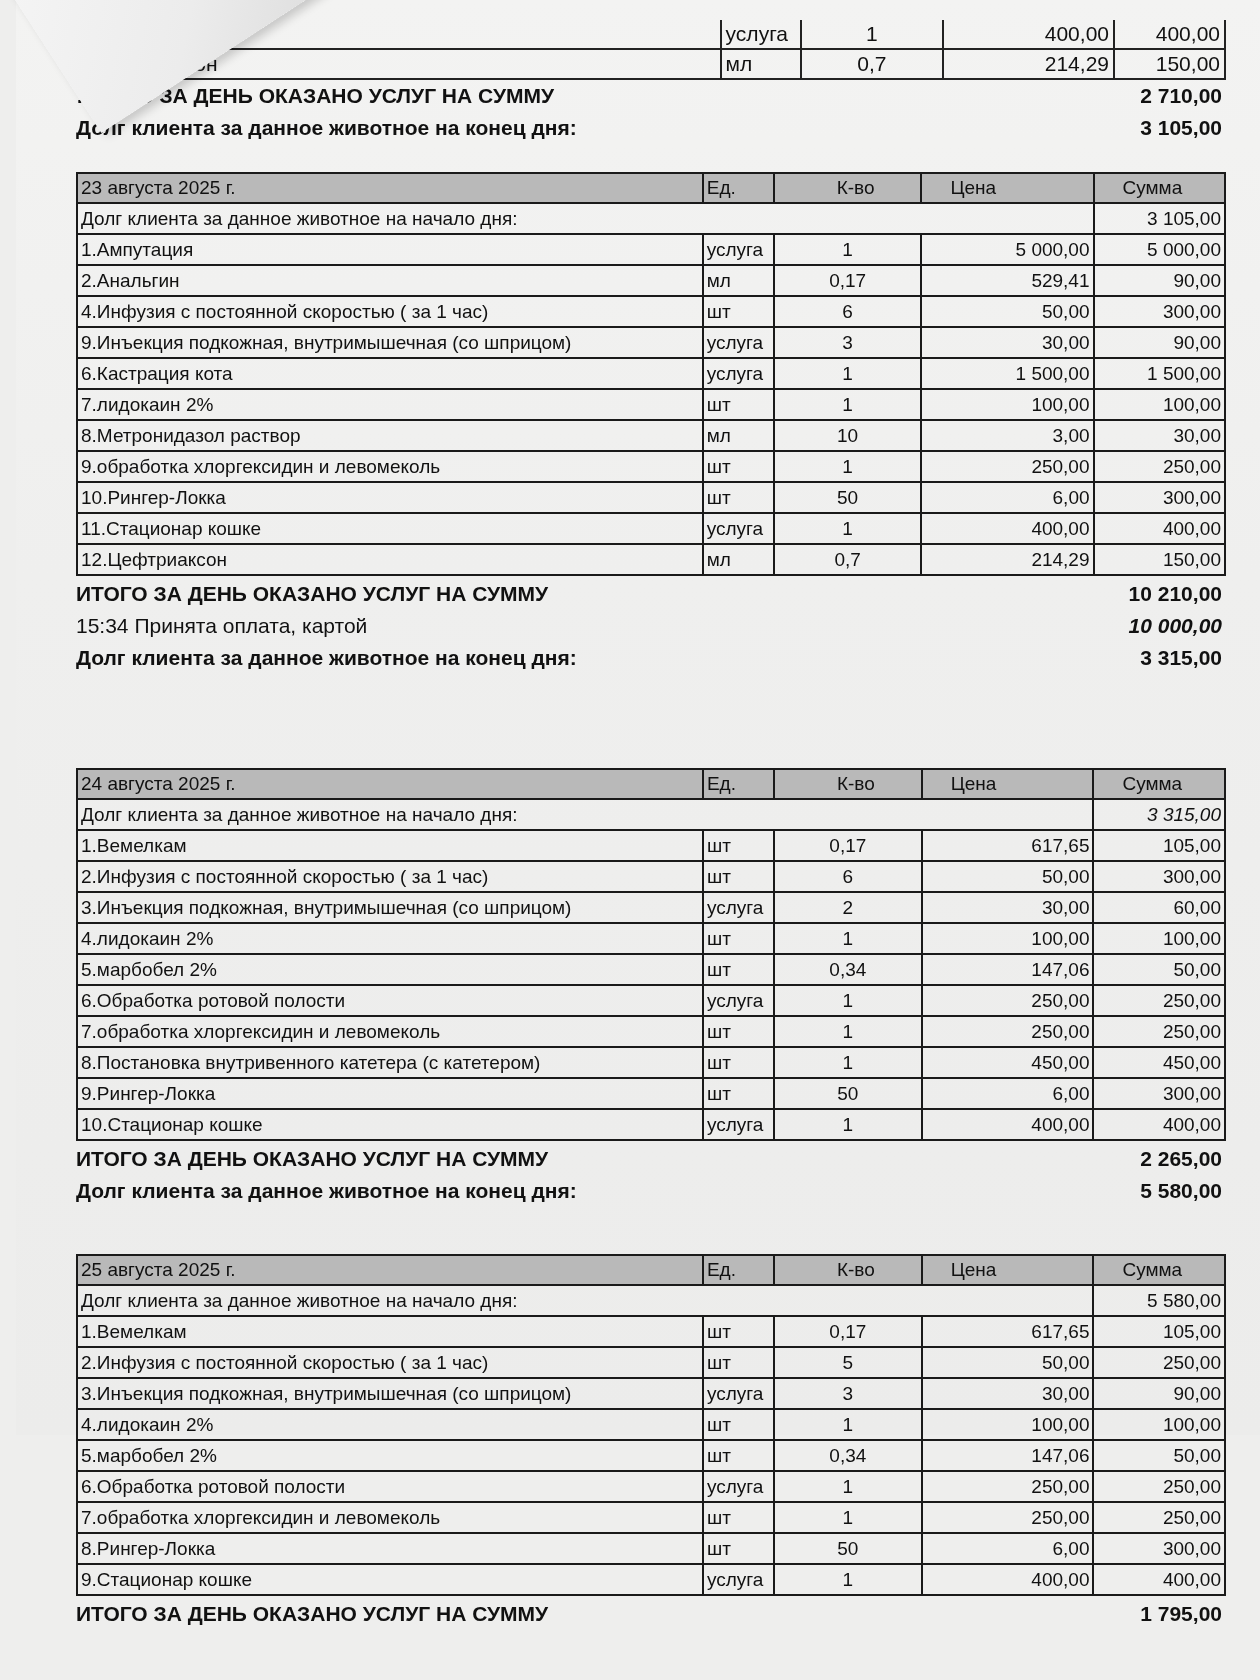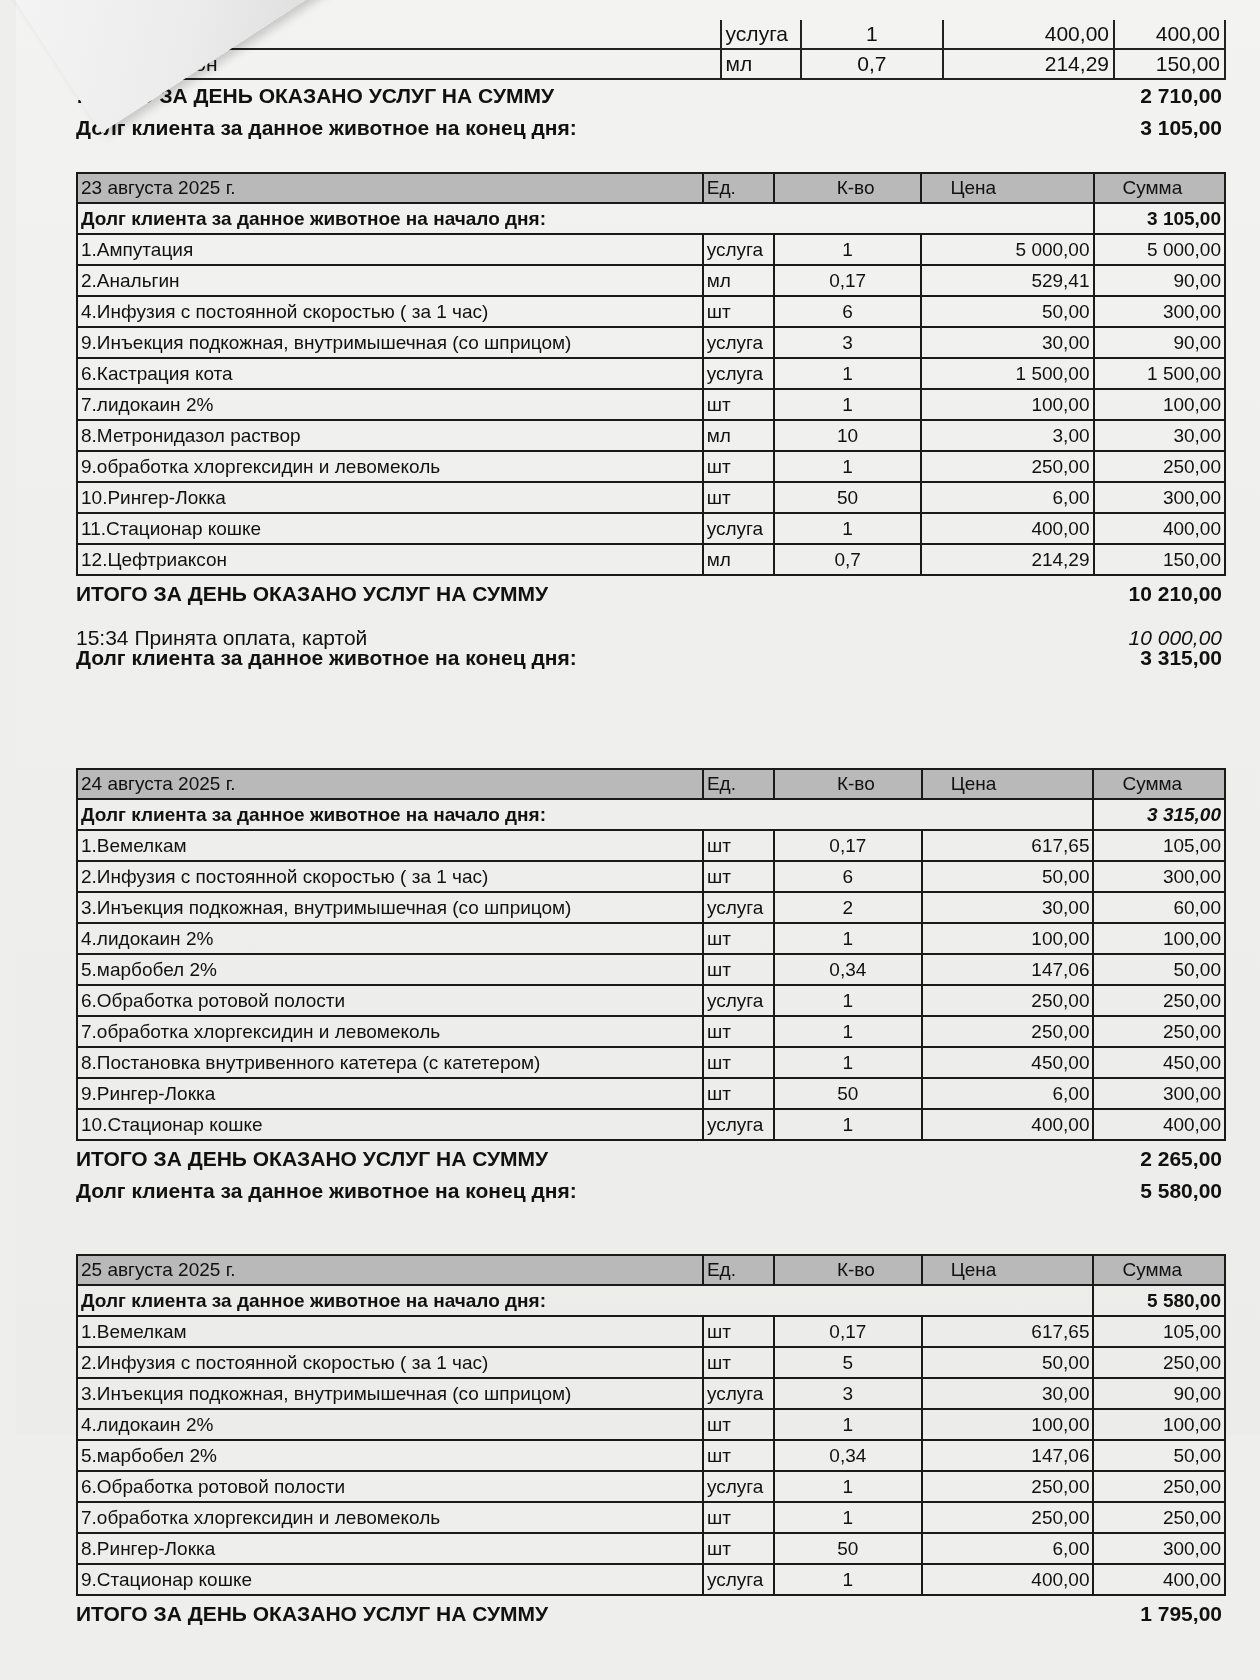--- a/index.html
+++ b/index.html
@@ -38,30 +38,30 @@
   table.day-table { border-collapse: collapse; width: 1150px; font-size: 19px; }
   .day-table td { border: 2px solid #1a1a1a; padding: 0 3px; height: 29px; line-height: 28px; white-space: nowrap; }
   .day-table tr.hdr td { background: #b9b9b9; height: 26px; }
   .day-table td.c-name { width: 636px; }
   .day-table td.c-unit { width: 64px; }
   .day-table td.c-qty { width: 136px; text-align: center; }
   .day-table td.c-price { width: 152px; text-align: right; }
   .day-table td.c-sum { width: 104px; text-align: right; }
   .day-table tr.hdr td.c-qty { text-align: center; padding-left: 19px; }
   .day-table tr.hdr td.c-price, .day-table tr.hdr td.c-sum { text-align: left; padding-left: 28px; }
-  .day-table tr.start td { font-weight: bold; margin-top: 36px; }
+  .day-table tr.start td { font-weight: normal; margin-top: 36px; }
   .day-table tr.start td.blank { border-left: none; border-right: 2px solid #1a1a1a; }
   .day-table tr.start td.lbl { border-right: none; }
   .italic { font-style: italic; }
 
   .summary { width: 1150px; font-size: 21px; }
   .summary .row { display: flex; justify-content: space-between; align-items: baseline; height: 32px; }
   .summary .bold { font-weight: bold; }
   .summary .val { text-align: right; padding-right: 4px; }
-  .summary .it { font-style: italic; font-weight: normal; margin-top: 12px; }
+  .summary .it { font-style: italic; font-weight: bold; }
 </style>
 </head>
 <body>
 
 <div class="page">
   <div class="curl"></div>
 
   <div class="content">
 
     <div class="frag">

